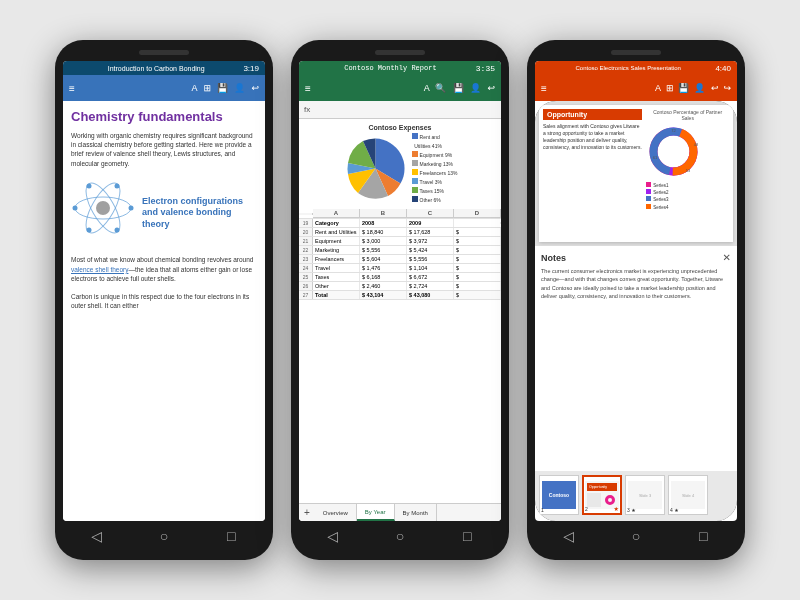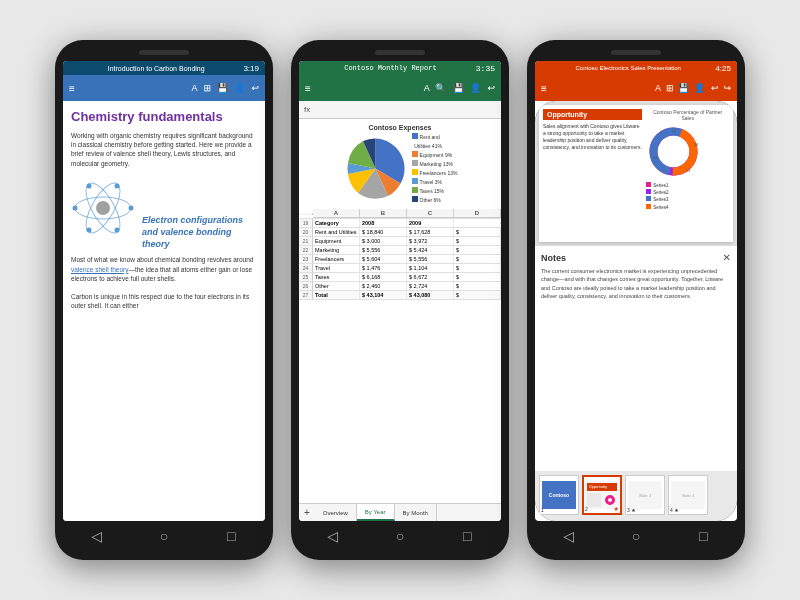--- a/index.html
+++ b/index.html
@@ -422,21 +422,21 @@
         <span class="icon-white">⊞</span>
         <span class="icon-white">💾</span>
         <span class="icon-white">👤</span>
         <span class="icon-white">↩</span>
       </div>
 
       <div class="word-content">
         <div class="word-title">Chemistry fundamentals</div>
         <div class="word-body">Working with organic chemistry requires significant background in classical chemistry before getting started. Here we provide a brief review of valence shell theory, Lewis structures, and molecular geometry.</div>
 
-        <div style="display:flex;align-items:flex-end;margin-bottom:5px;font-style:italic;">
+        <div style="display:flex;align-items:center;margin-bottom:5px;">
           <div class="atom-diagram">
             <svg class="atom-svg" viewBox="0 0 65 65">
 
               <circle cx="32" cy="32" r="7" fill="#888" opacity="0.8"></circle>
 
               <ellipse cx="32" cy="32" rx="28" ry="11" fill="none" stroke="#5b9bd5" stroke-width="1" opacity="0.7"></ellipse>
               <ellipse cx="32" cy="32" rx="28" ry="11" fill="none" stroke="#5b9bd5" stroke-width="1" opacity="0.7" transform="rotate(60 32 32)"></ellipse>
               <ellipse cx="32" cy="32" rx="28" ry="11" fill="none" stroke="#5b9bd5" stroke-width="1" opacity="0.7" transform="rotate(120 32 32)"></ellipse>
 
               <circle cx="60" cy="32" r="2.5" fill="#5b9bd5"></circle>
@@ -616,21 +616,21 @@
         <span class="phone-nav-icons">□</span>
       </div>
     </div>
   </div>
 
   <div class="phone">
     <div class="phone-speaker"></div>
     <div class="phone-screen">
       <div class="status-bar status-bar-3">
         <span style="font-size:6px;flex:1;text-align:center;">Contoso Electronics Sales Presentation</span>
-        <span>4:25</span>
+        <span>4:40</span>
       </div>
       <div class="ppt-toolbar">
         <span class="menu-icon">≡</span>
         <span class="toolbar-sep"></span>
         <span class="icon-white">A</span>
         <span class="icon-white">⊞</span>
         <span class="icon-white">💾</span>
         <span class="icon-white">👤</span>
         <span class="icon-white">↩</span>
         <span class="icon-white">↪</span>

